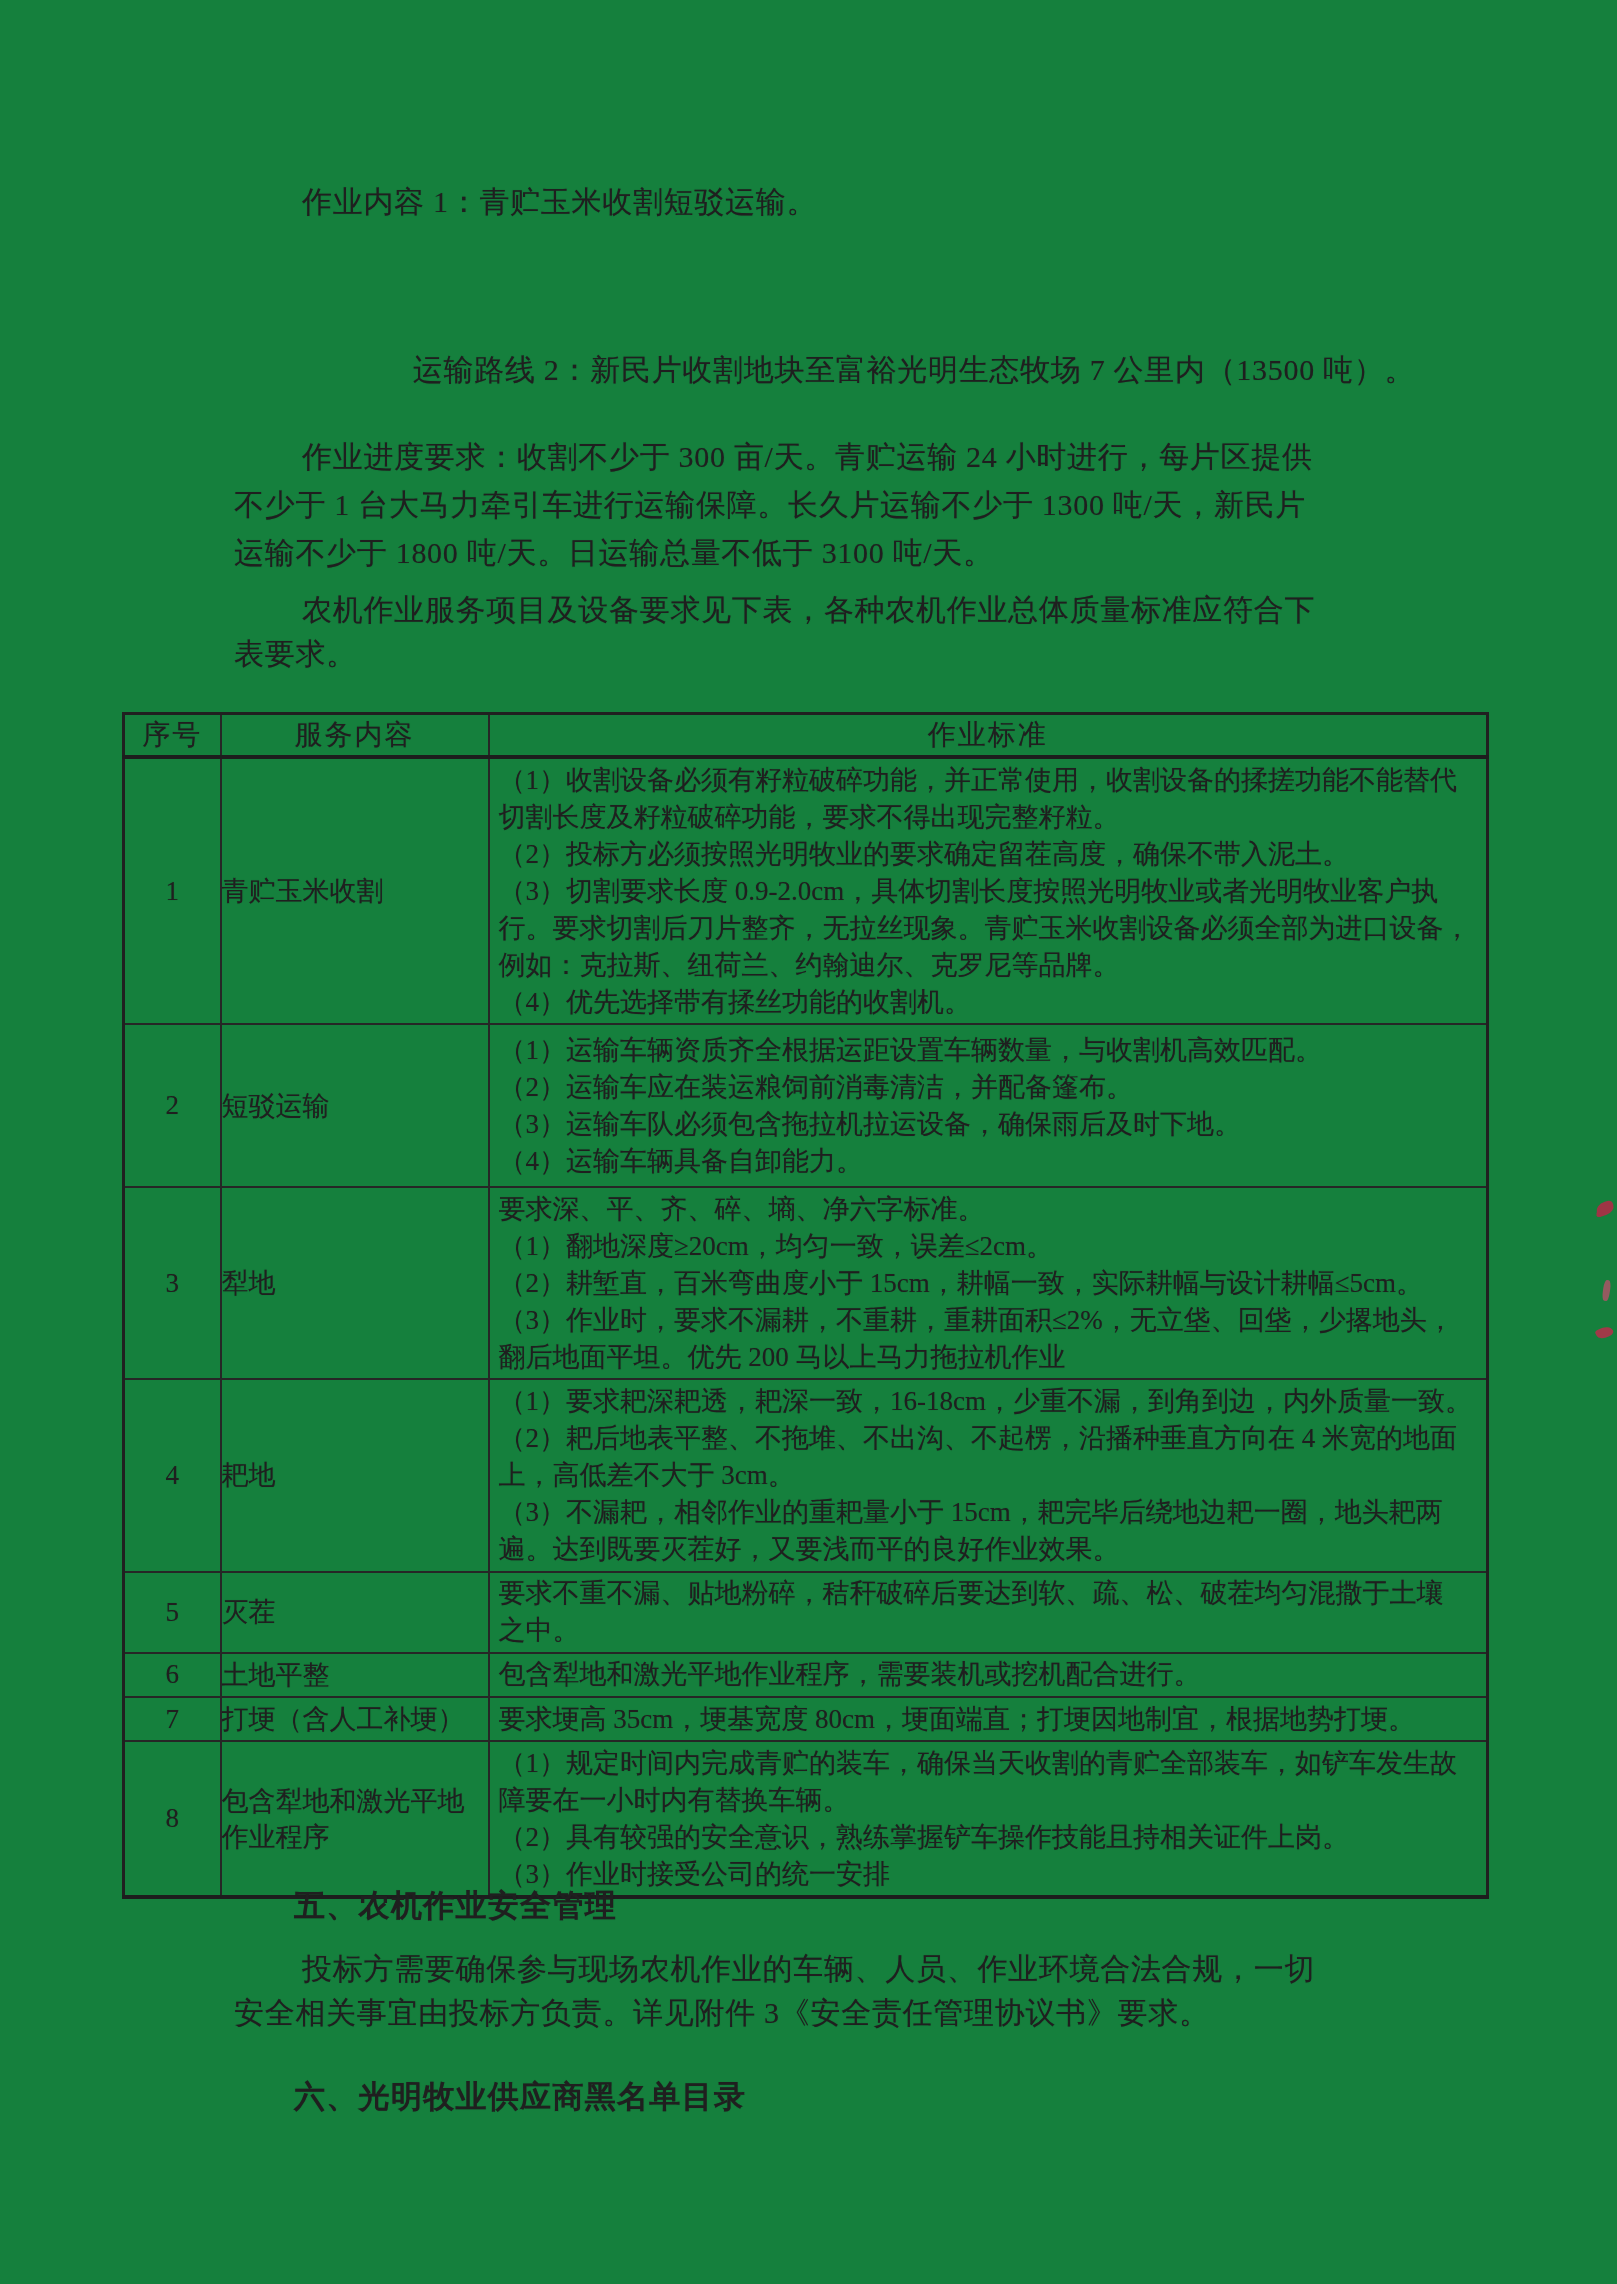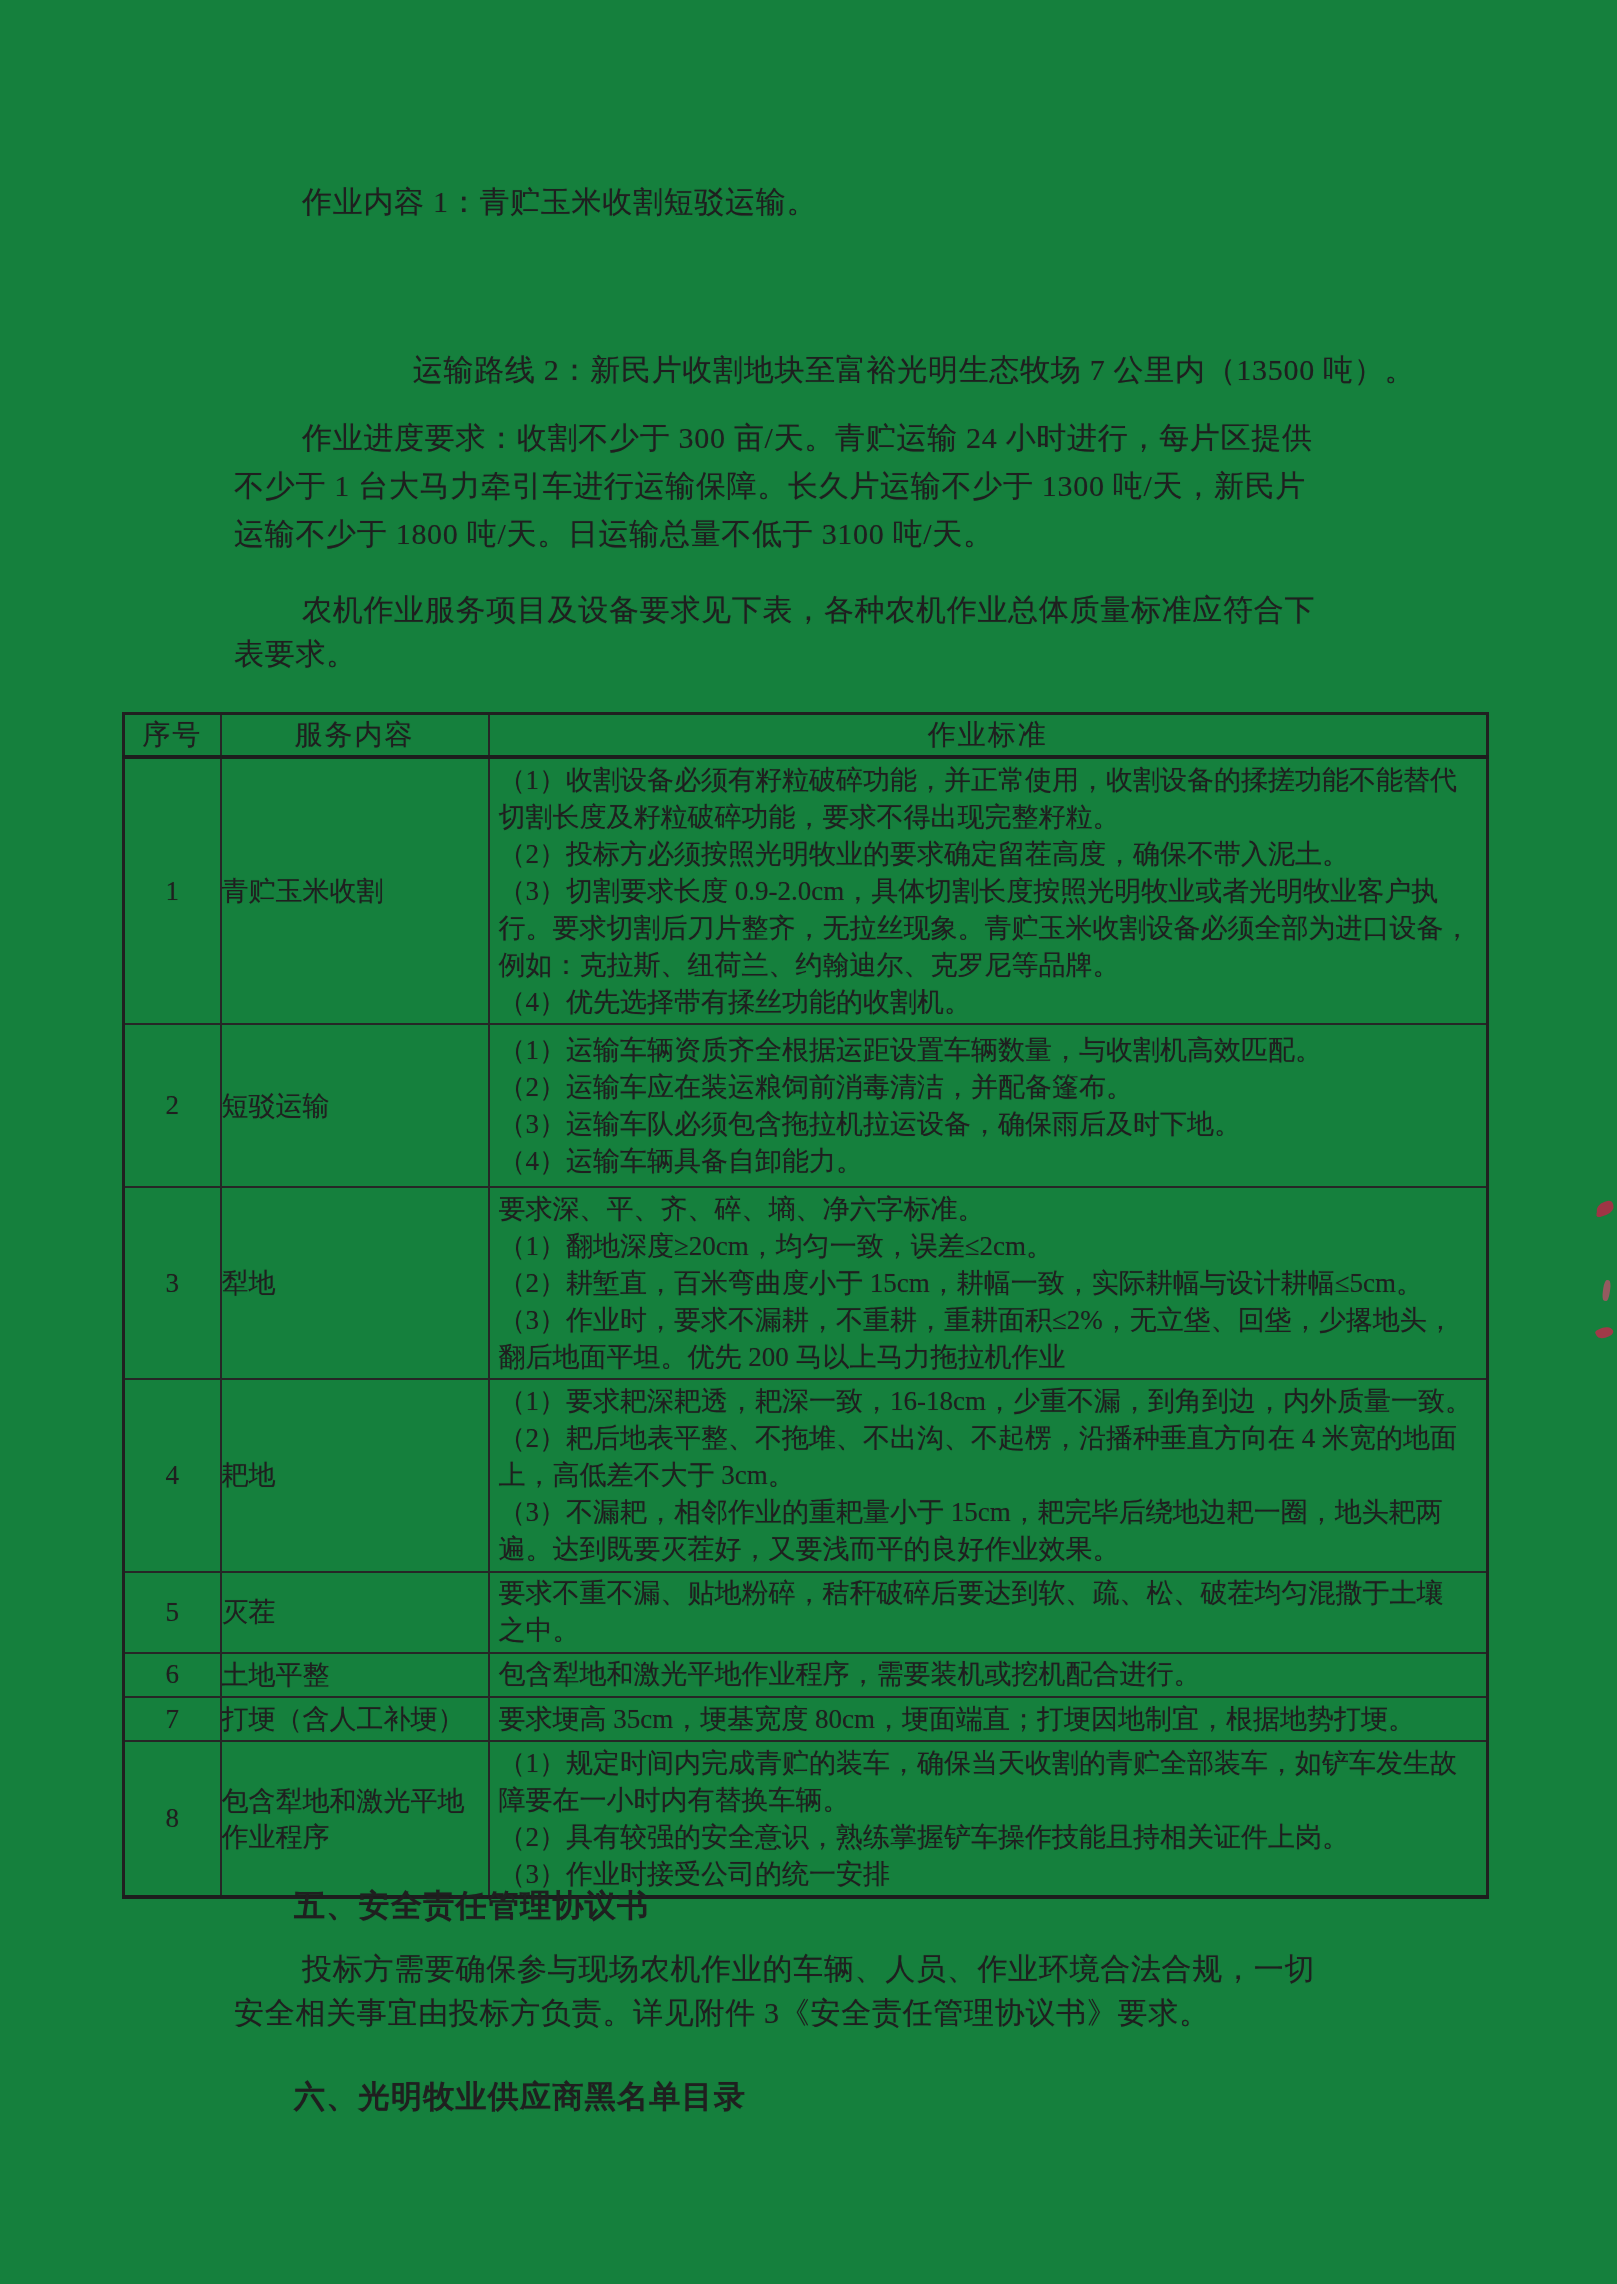--- a/index.html
+++ b/index.html
@@ -85,21 +85,21 @@
 
   <div class="para ink" style="top:178px;">
     <div class="line first">作业内容 1：青贮玉米收割短驳运输。</div>
   </div>
 
 
   <div class="para ink" style="top:346px;text-align:center;">
     <div class="line first">运输路线 2：新民片收割地块至富裕光明生态牧场 7 公里内（13500 吨）。</div>
   </div>
 
-  <div class="para ink" style="top:414px;">
+  <div class="para ink" style="top:433px;">
     <div class="line first">作业进度要求：收割不少于 300 亩/天。青贮运输 24 小时进行，每片区提供</div>
     <div class="line">不少于 1 台大马力牵引车进行运输保障。长久片运输不少于 1300 吨/天，新民片</div>
     <div class="line">运输不少于 1800 吨/天。日运输总量不低于 3100 吨/天。</div>
   </div>
 
   <div class="para ink" style="top:588px;line-height:44px;">
     <div class="line first">农机作业服务项目及设备要求见下表，各种农机作业总体质量标准应符合下</div>
     <div class="line">表要求。</div>
   </div>
 
@@ -196,21 +196,21 @@
       <td class="std">
         <div class="line">（1）规定时间内完成青贮的装车，确保当天收割的青贮全部装车，如铲车发生故</div>
         <div class="line">障要在一小时内有替换车辆。</div>
         <div class="line">（2）具有较强的安全意识，熟练掌握铲车操作技能且持相关证件上岗。</div>
         <div class="line">（3）作业时接受公司的统一安排</div>
       </td>
     </tr>
   </tbody>
     </table>
 
-  <div class="heading ink" style="top:1887px;">五、安全责任管理协议书</div>
+  <div class="heading ink" style="top:1887px;">五、农机作业安全管理</div>
 
   <div class="para ink" style="top:1947px;line-height:44px;">
     <div class="line first">投标方需要确保参与现场农机作业的车辆、人员、作业环境合法合规，一切</div>
     <div class="line">安全相关事宜由投标方负责。详见附件 3《安全责任管理协议书》要求。</div>
   </div>
 
   <div class="heading ink" style="top:2078px;">六、光明牧业供应商黑名单目录</div>
 
   <div class="red-mark m1"></div>
   <div class="red-mark m2"></div>

